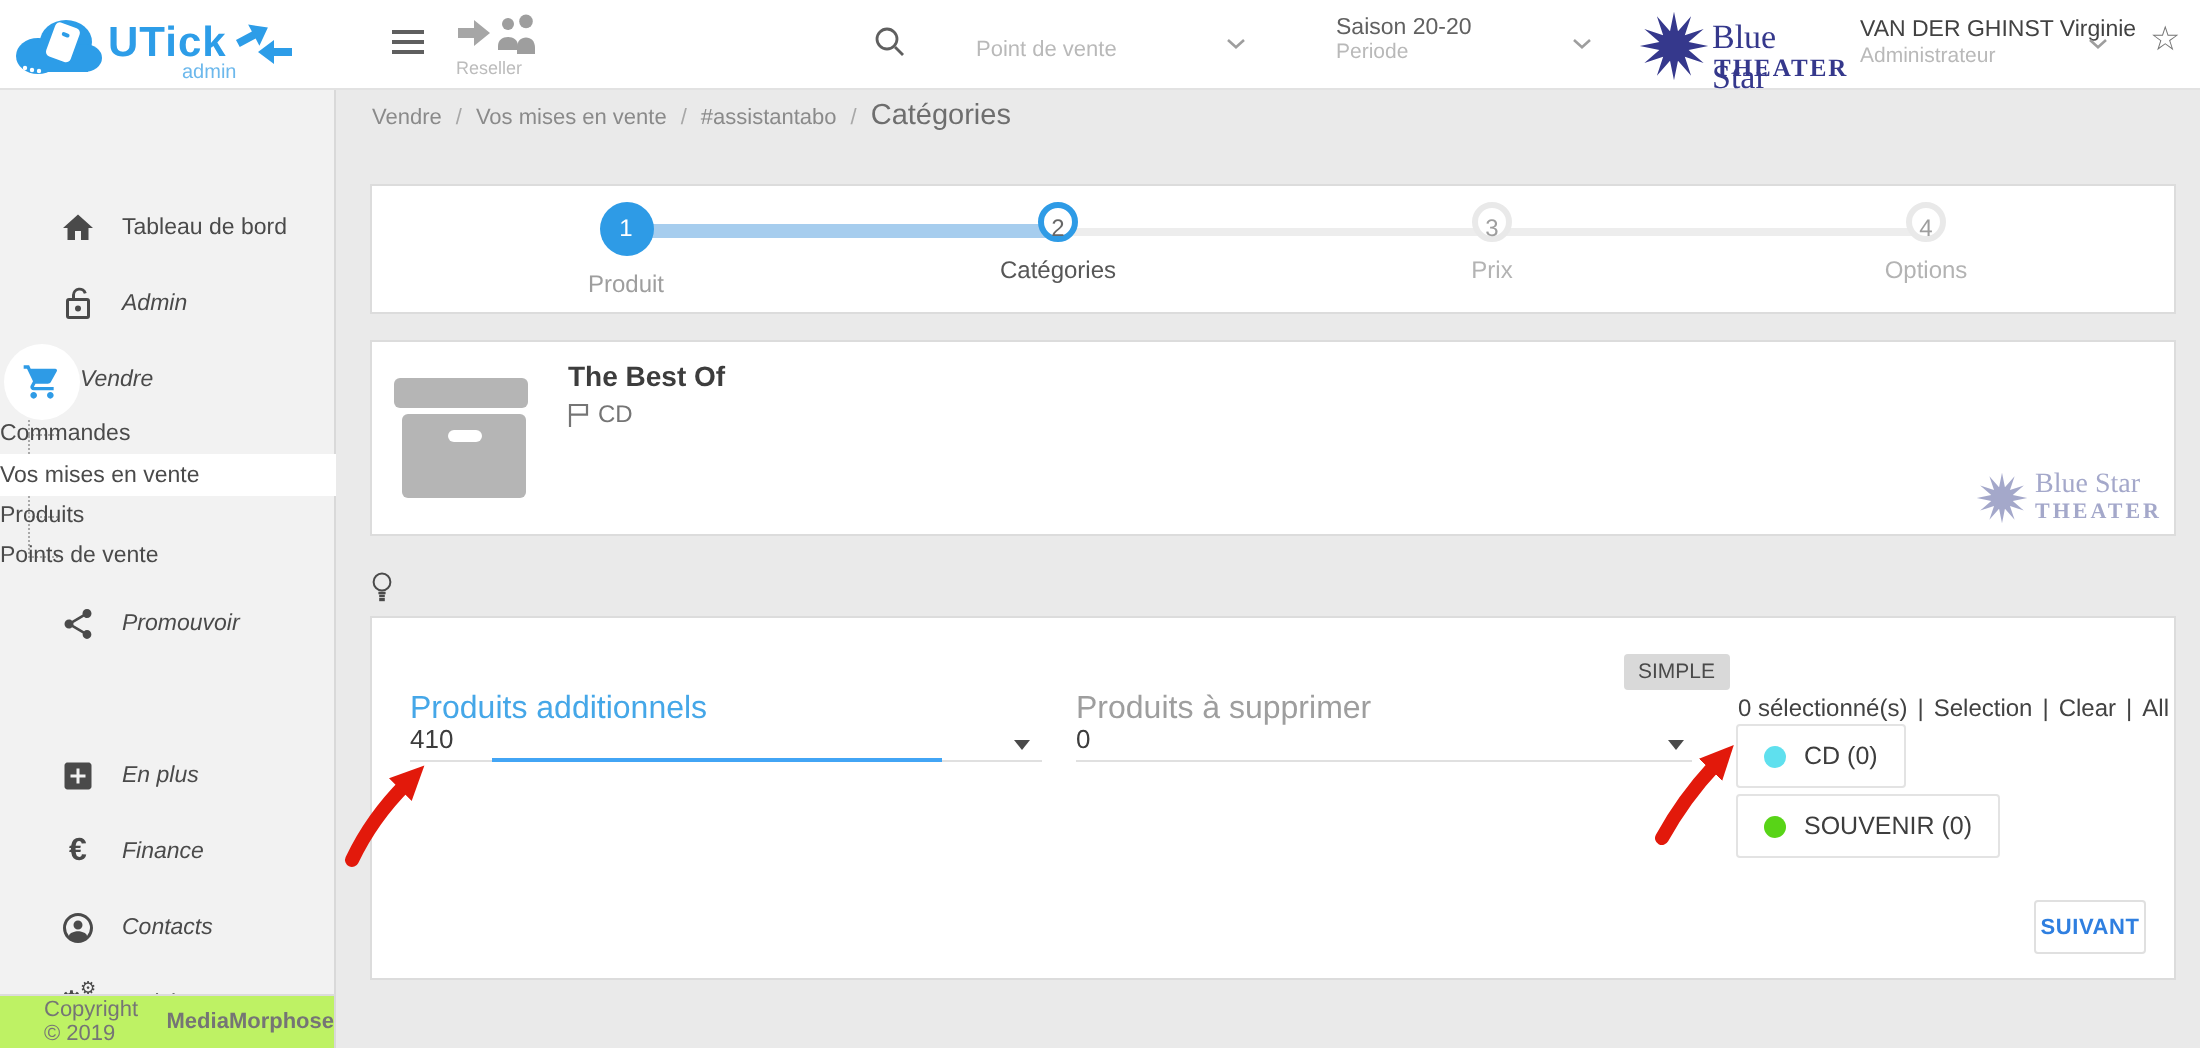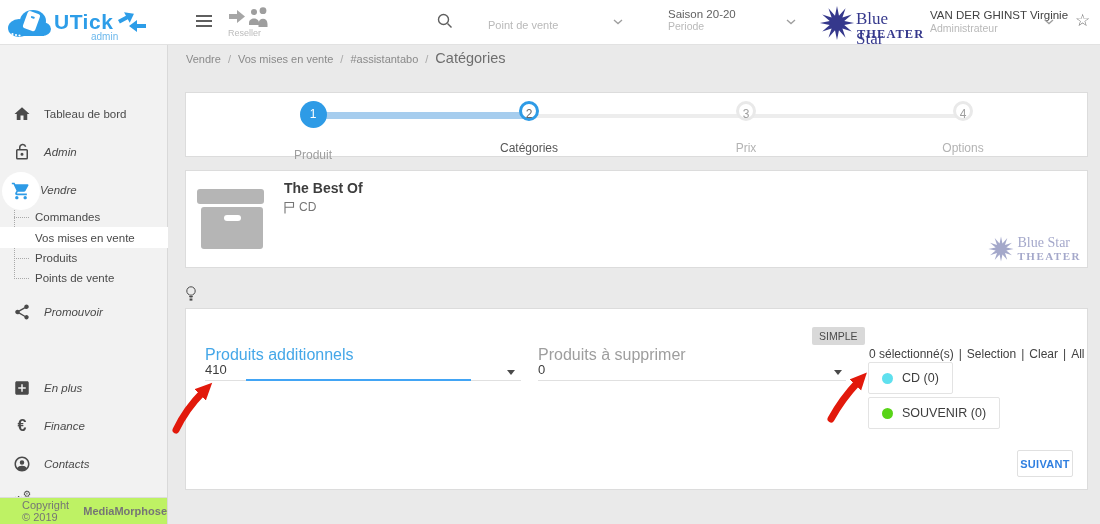--- a/index.html
+++ b/index.html
@@ -18,45 +18,45 @@
   .logo-sub{position:absolute;left:85px;top:28px;font-size:10px;color:#6cb8ec}
   .hamburger{position:absolute;left:196px;top:15px;width:16px;height:12px}
   .hamburger i{display:block;height:2px;background:#5f5f5f;margin-bottom:3px}
   .tb-gray{color:var(--lightgray)}
   .chev{display:inline-block}
   .seasonval{font-size:11.5px;color:#616161}
   .sub10{font-size:10.5px;color:var(--lightgray)}
   .bs-name{font-family:"Liberation Serif","DejaVu Serif",serif;color:var(--navy)}
   
   .sidebar{position:absolute;left:0;top:45px;width:168px;height:479px;background:#f2f2f2;border-right:1px solid #d9d9d9;z-index:4}
-  .nav-item{position:absolute;left:0;width:168px;height:24px;display:flex;align-items:center;padding-left:13px;cursor:pointer}
+  .nav-item{position:absolute;left:0;width:168px;height:24px;display:flex;align-items:center;padding-left:30px;cursor:pointer}
   .nav-item .lbl{font-size:11.5px;color:#4a4a4a;font-style:italic;margin-left:13px;white-space:nowrap}
   .nav-item .lbl.noi{font-style:normal}
   .nav-ic{width:18px;height:18px;flex:0 0 18px}
   .cart-wrap{position:absolute;left:2px;top:127px;width:38px;height:38px;border-radius:50%;background:#fff;display:flex;align-items:center;justify-content:center;cursor:pointer}
   .vendre-lbl{position:absolute;left:40px;top:139px;font-size:11.5px;font-style:italic;color:#4a4a4a;cursor:pointer}
-  .child{position:absolute;left:0;width:168px;height:20px;display:flex;align-items:center;padding-left:35px;font-size:11.5px;color:#4a4a4a;cursor:pointer}
+  .child{position:absolute;left:0;width:168px;height:20px;display:flex;align-items:center;font-size:11.5px;color:#4a4a4a;cursor:pointer}
   .child.active{background:#fff;height:21px}
   .tree-v{position:absolute;left:14px;top:165px;height:69px;border-left:1px dotted #a9a9a9}
   .tree-h{position:absolute;left:14px;width:15px;border-top:1px dotted #a9a9a9}
   .sb-footer{position:absolute;left:0;top:497px;width:168px;height:27px;background:#bef264;border-top:1px solid #dcdcdc;border-right:1px solid #d9d9d9;display:flex;align-items:center;padding-left:22px;font-size:11px;color:#757575;z-index:6}
   
   .main-bg{position:absolute;left:168px;top:45px;width:932px;height:479px;background:#eaeaea}
   .panel{position:absolute;left:185px;width:903px;background:#fff;border:1px solid #dcdcdc}
   .crumbs{position:absolute;left:186px;top:50px;display:flex;align-items:baseline;gap:7px}
   .crumb{font-size:11px;color:#8a8a8a;cursor:pointer}
   .crumb-sep{font-size:11px;color:#a8a8a8}
   .crumb-cur{font-size:14.5px;color:#6e6e6e}
   
   .step-grp{position:absolute;top:8px;width:140px;display:flex;flex-direction:column;align-items:center;z-index:2}
   .circ{border-radius:50%;text-align:center;font-size:12px}
   .c-done{width:27px;height:27px;background:var(--primary);color:#fff;line-height:27px}
   .c-active{width:20px;height:20px;border:3.5px solid var(--primary);background:#fff;color:#666;line-height:20px}
   .c-todo{width:20px;height:20px;border:3px solid #e9e9e9;background:#fff;color:#9e9e9e;line-height:20px}
-  .s-lbl{margin-top:20px;font-size:12px}
+  .s-lbl{margin-top:7px;font-size:12px}
   .s-done{color:#9e9e9e}.s-active{color:#575757}.s-todo{color:#b3b3b3}
   .bar-blue{position:absolute;left:127px;top:19px;width:216px;height:7px;background:var(--primary_light);border-radius:4px;z-index:1}
   .bar-gray{position:absolute;left:343px;top:21px;width:434px;height:4px;background:#ededed;z-index:0}
   
   .ph{position:absolute;background:#b5b5b5;border-radius:3px}
   .prod-title{position:absolute;left:98px;top:9px;font-size:14px;font-weight:bold;color:#3d3d3d}
   .prod-tag{position:absolute;left:98px;top:29px;display:flex;align-items:center;gap:4px;font-size:12px;color:#757575}
   .wm{position:absolute;right:6px;bottom:4px;display:flex;align-items:center;gap:3px;opacity:.95}
   .wm .n1{font-family:"Liberation Serif","DejaVu Serif",serif;font-size:14px;color:var(--lavender);line-height:14px}
   .wm .n2{font-family:"Liberation Serif","DejaVu Serif",serif;font-size:11px;font-weight:bold;letter-spacing:1.5px;color:var(--lavender);line-height:12px}

